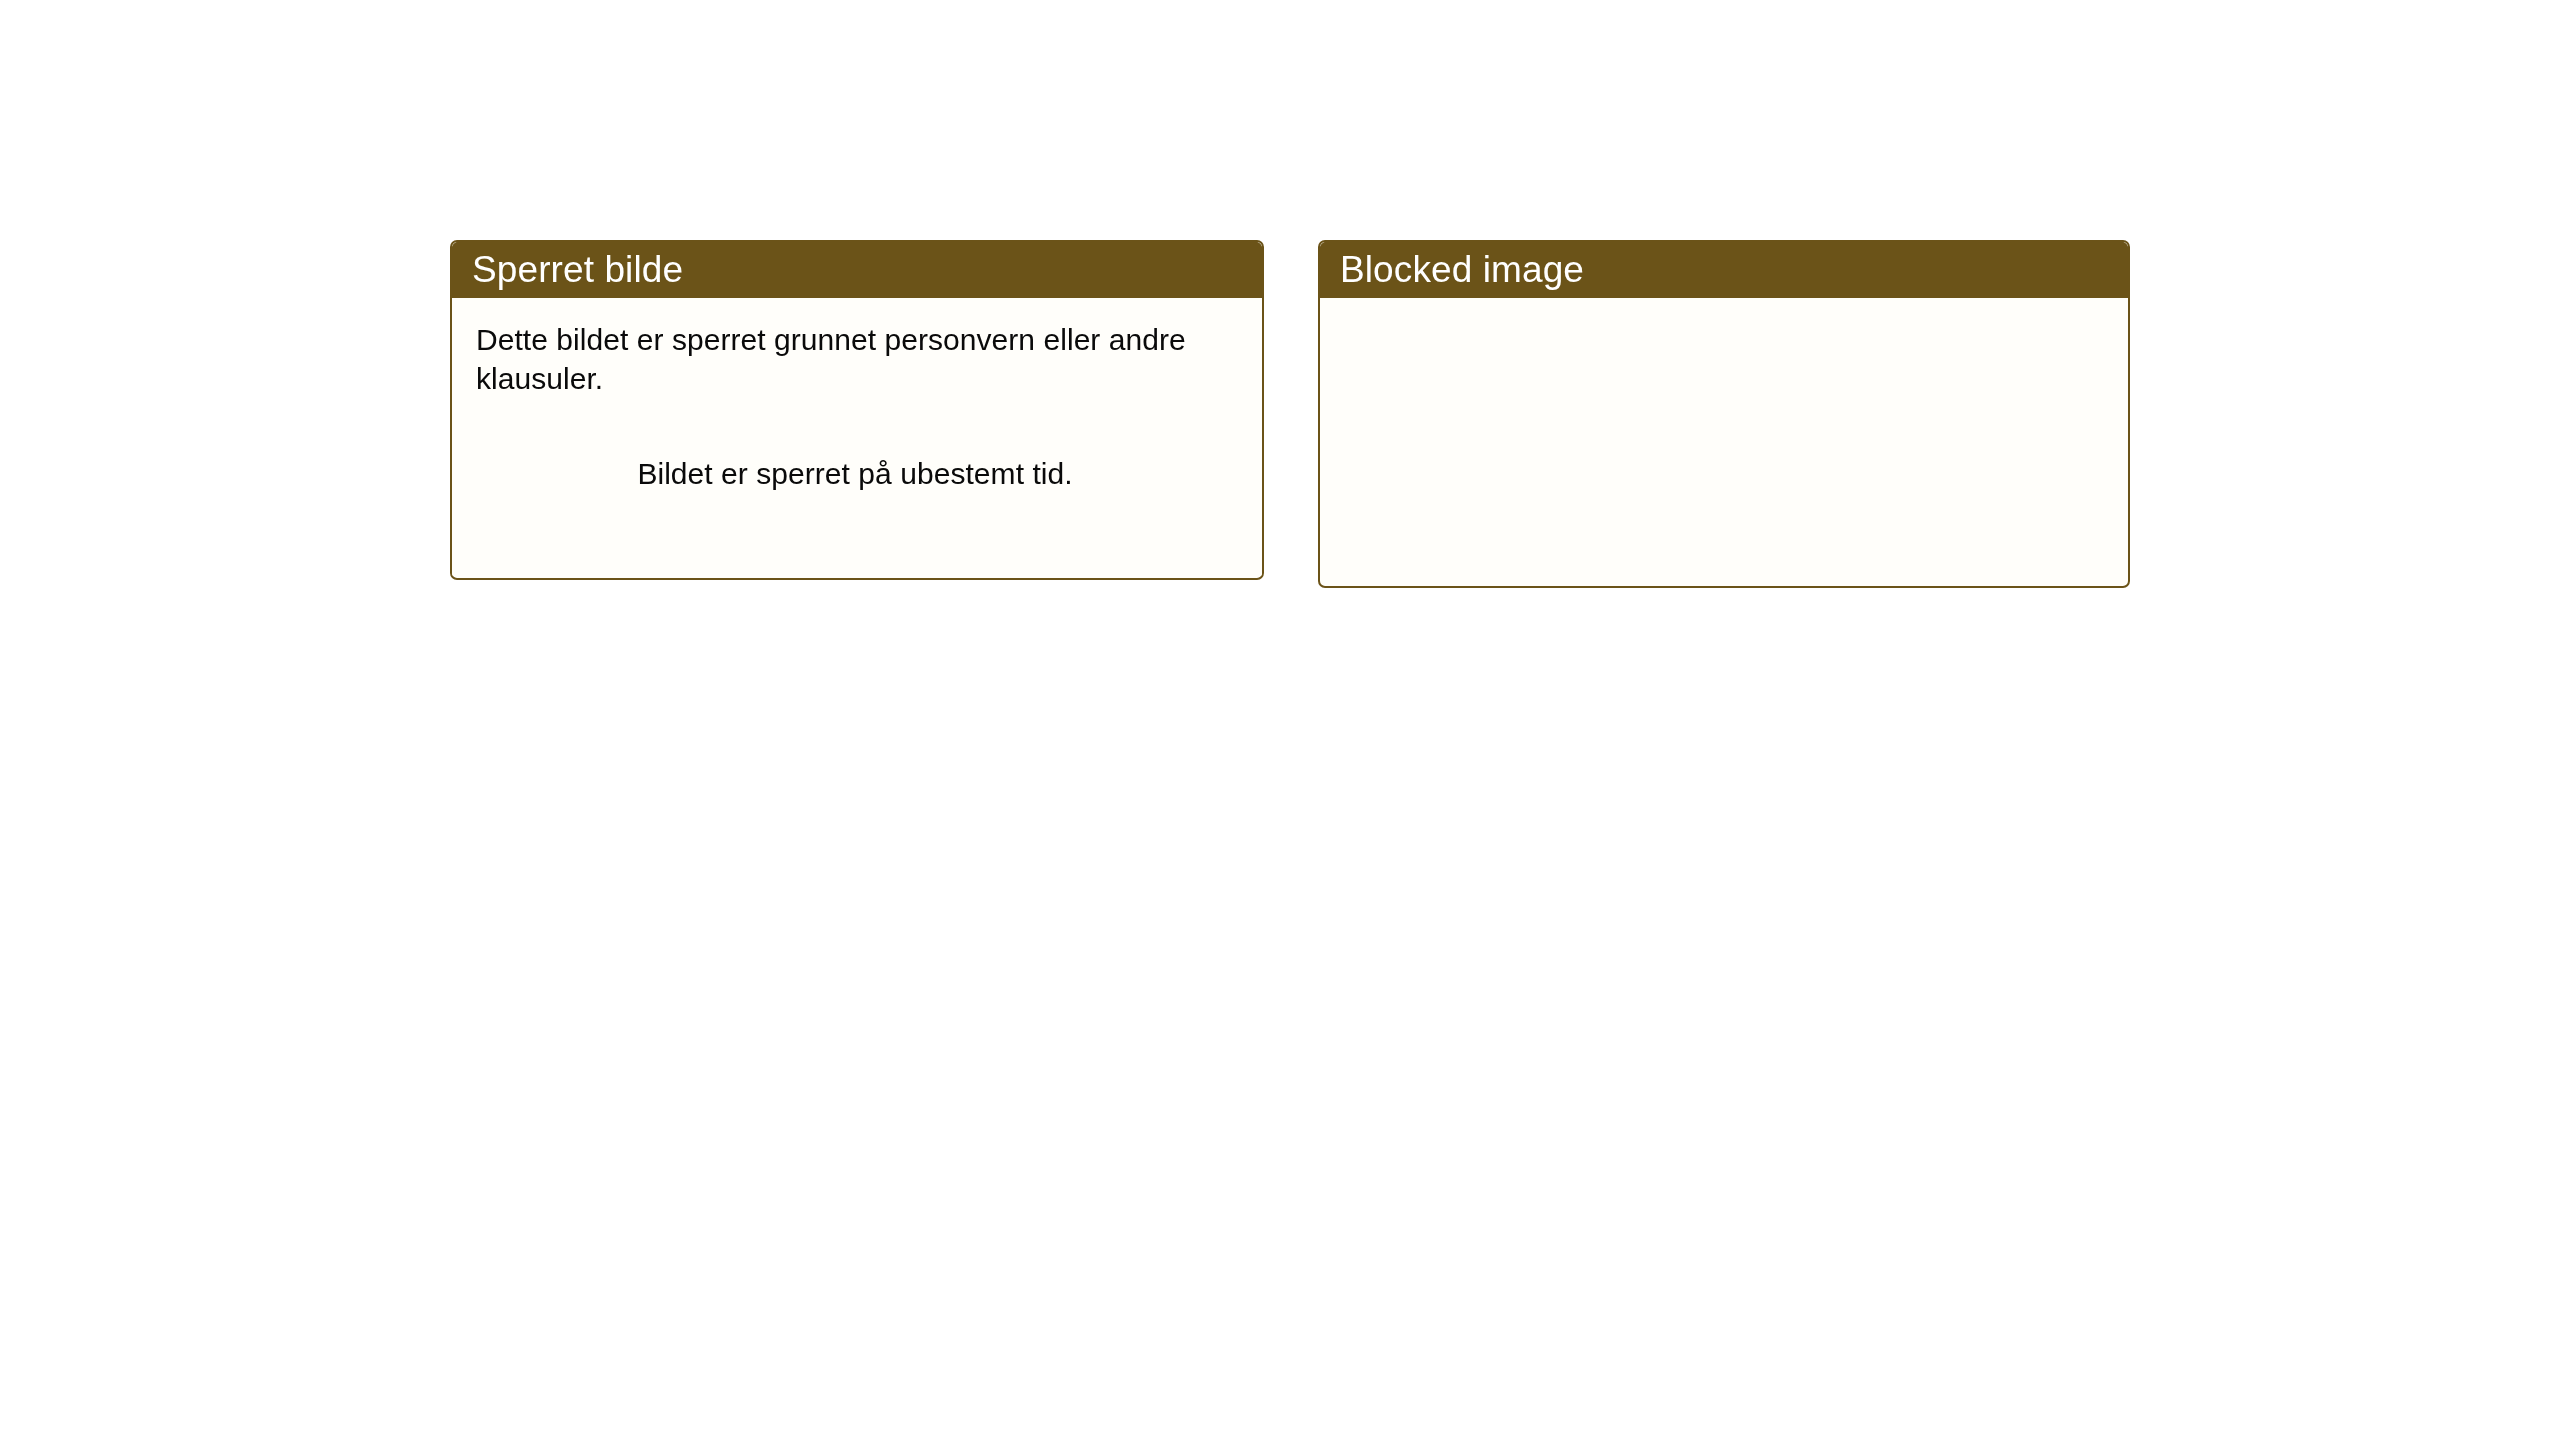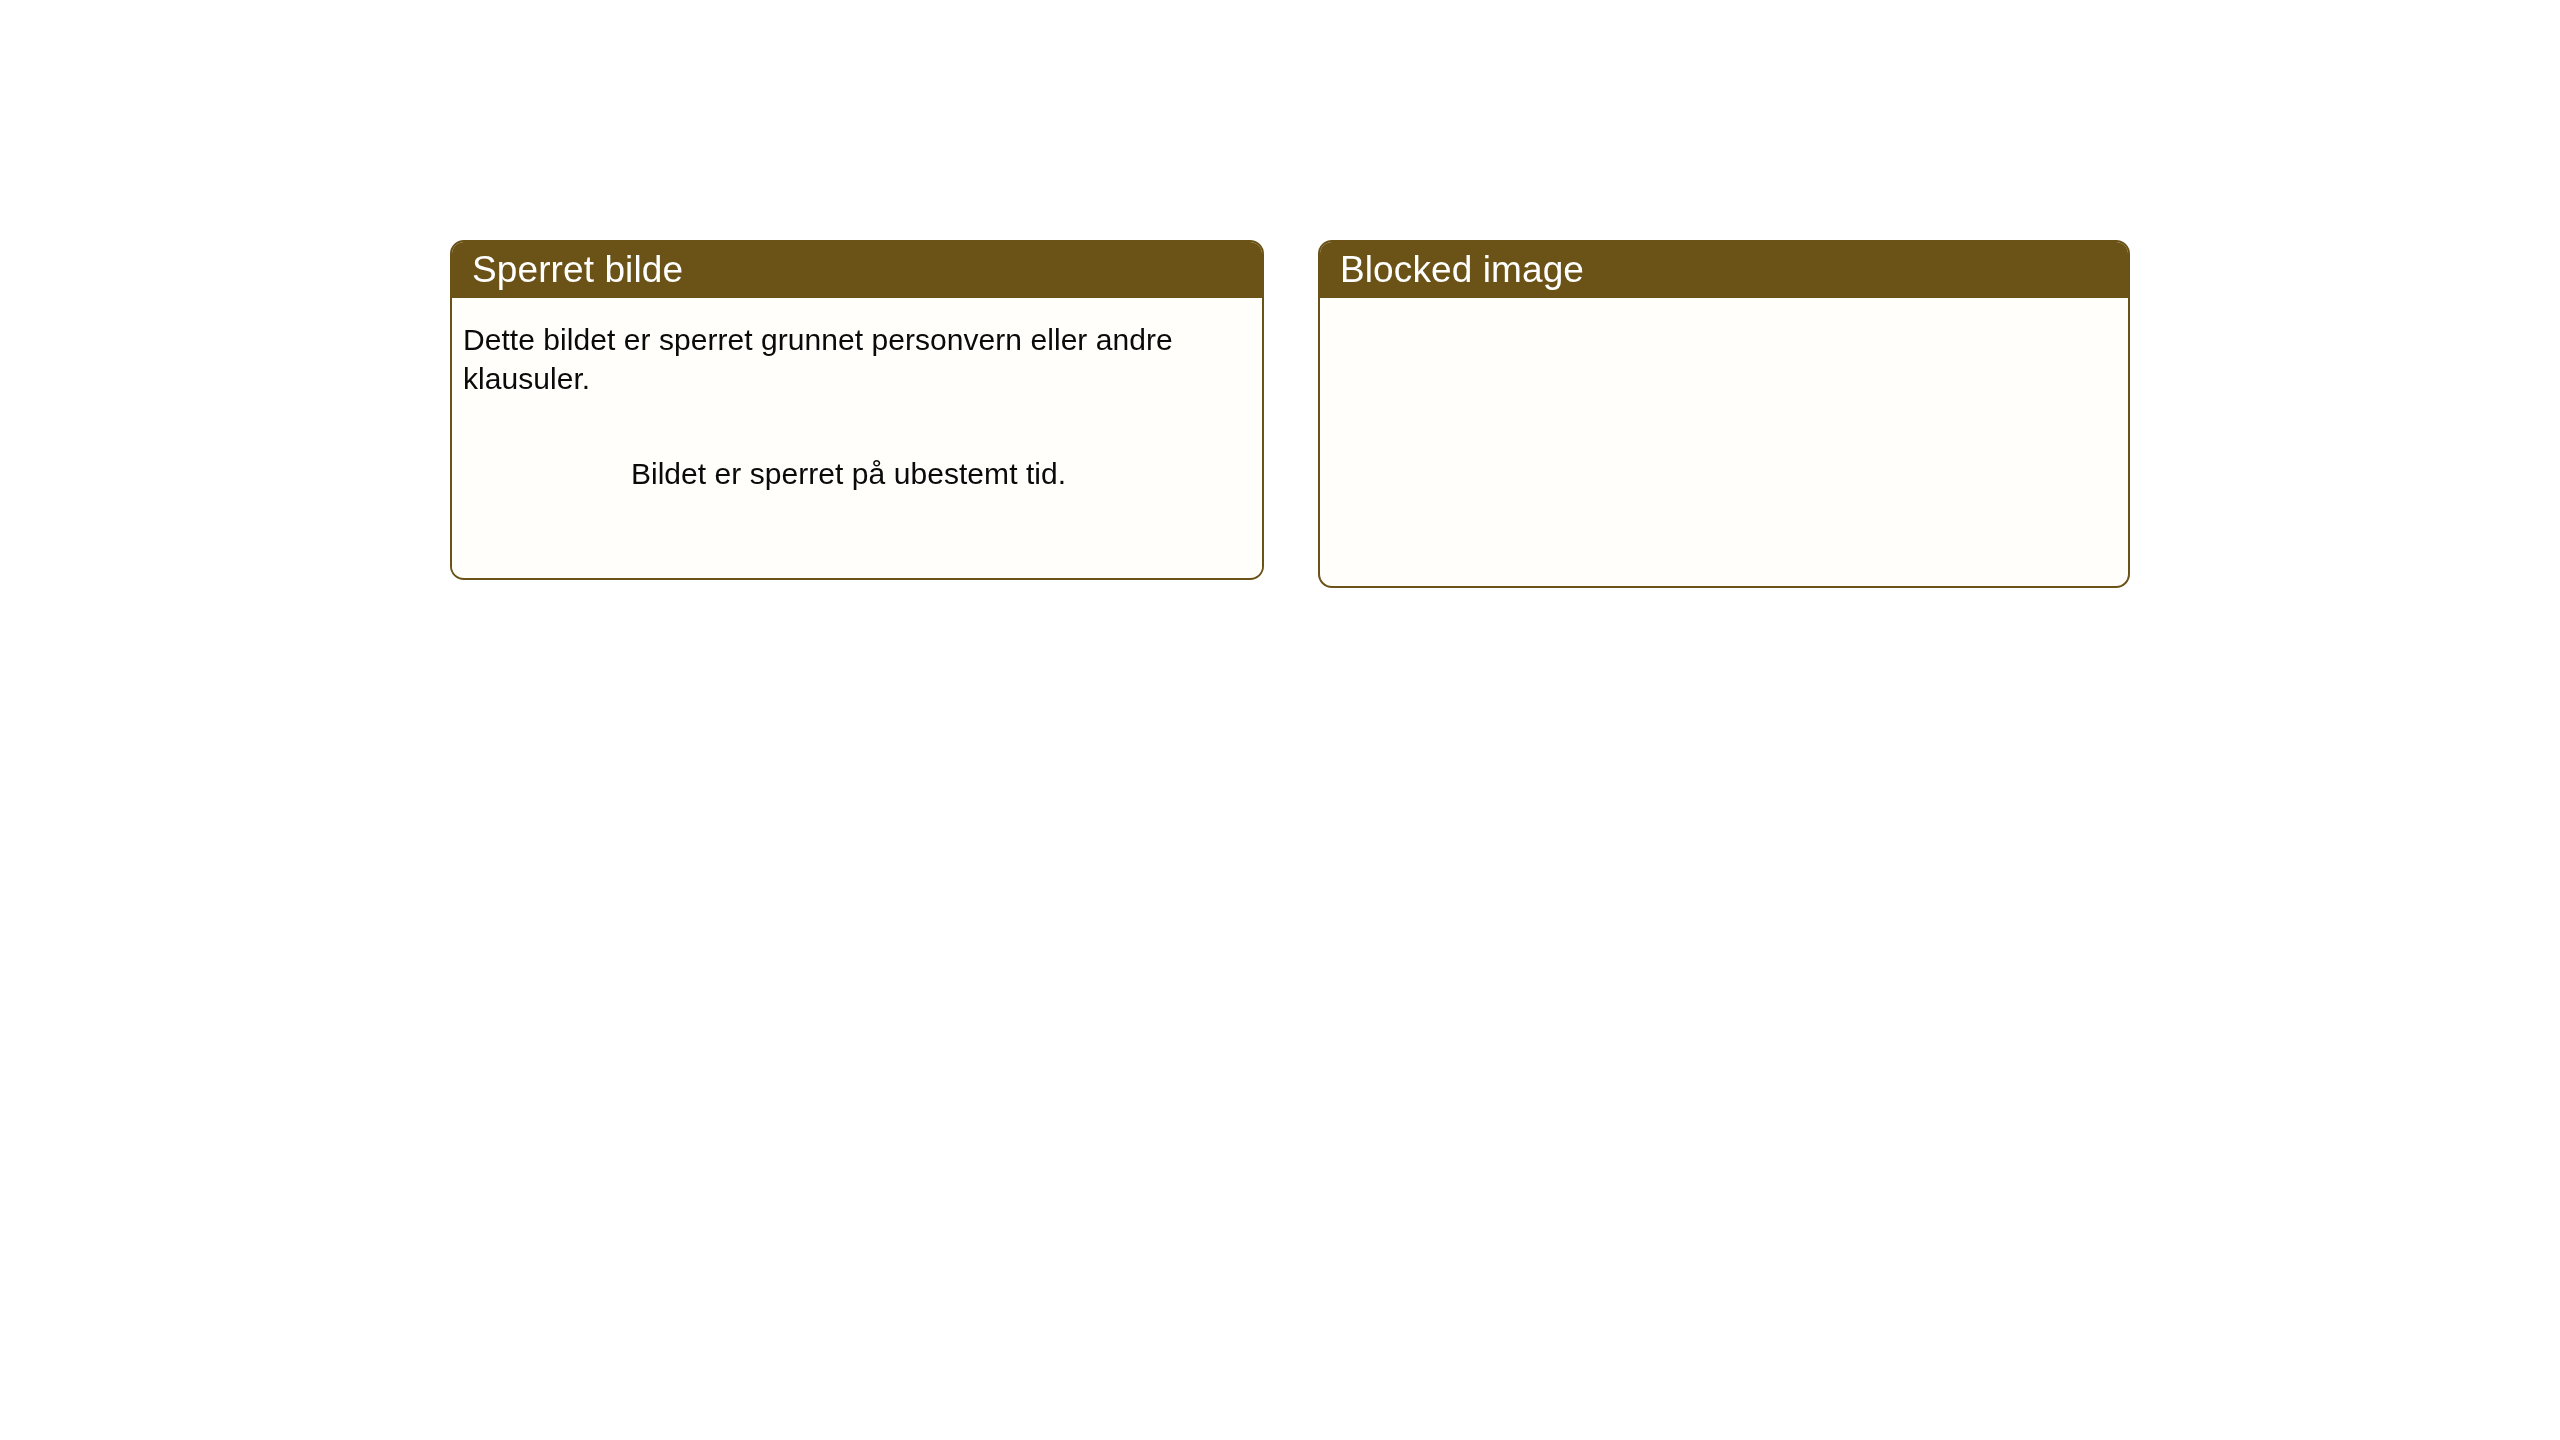--- a/index.html
+++ b/index.html
@@ -18,21 +18,21 @@
     position: relative;
     width: 2560px;
     height: 1440px;
   }
 
   
   .notice-card {
     position: absolute;
     box-sizing: border-box;
     border: 2px solid #6b5318;
-    border-radius: 14px;
+    border-radius: 7px;
     background: #fffefa;
     overflow: hidden;
   }
 
   .card-left {
     left: 450px;
     top: 240px;
     width: 814px;
     height: 340px;
   }
@@ -62,21 +62,21 @@
     font-size: 37px;
     font-weight: 400;
     line-height: 1;
     letter-spacing: 0.1px;
     white-space: nowrap;
   }
 
   
   .card-body {
     box-sizing: border-box;
-    padding: 22px 28px 0 11px;
+    padding: 22px 28px 0 24px;
     background: #fffefa;
     height: calc(100% - 58px);
   }
 
   .card-paragraph {
     color: #0a0a0a;
     font-size: 30px;
     line-height: 1.30;
     font-weight: 400;
     margin: 0;

